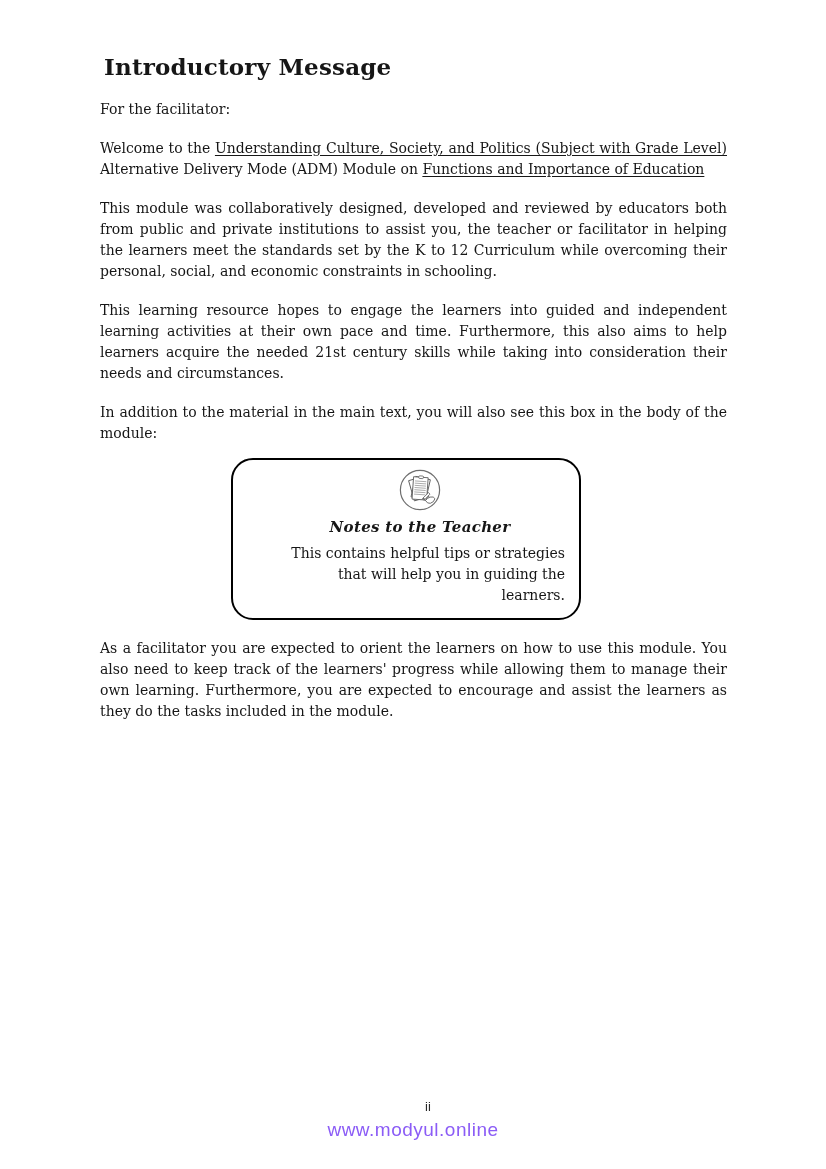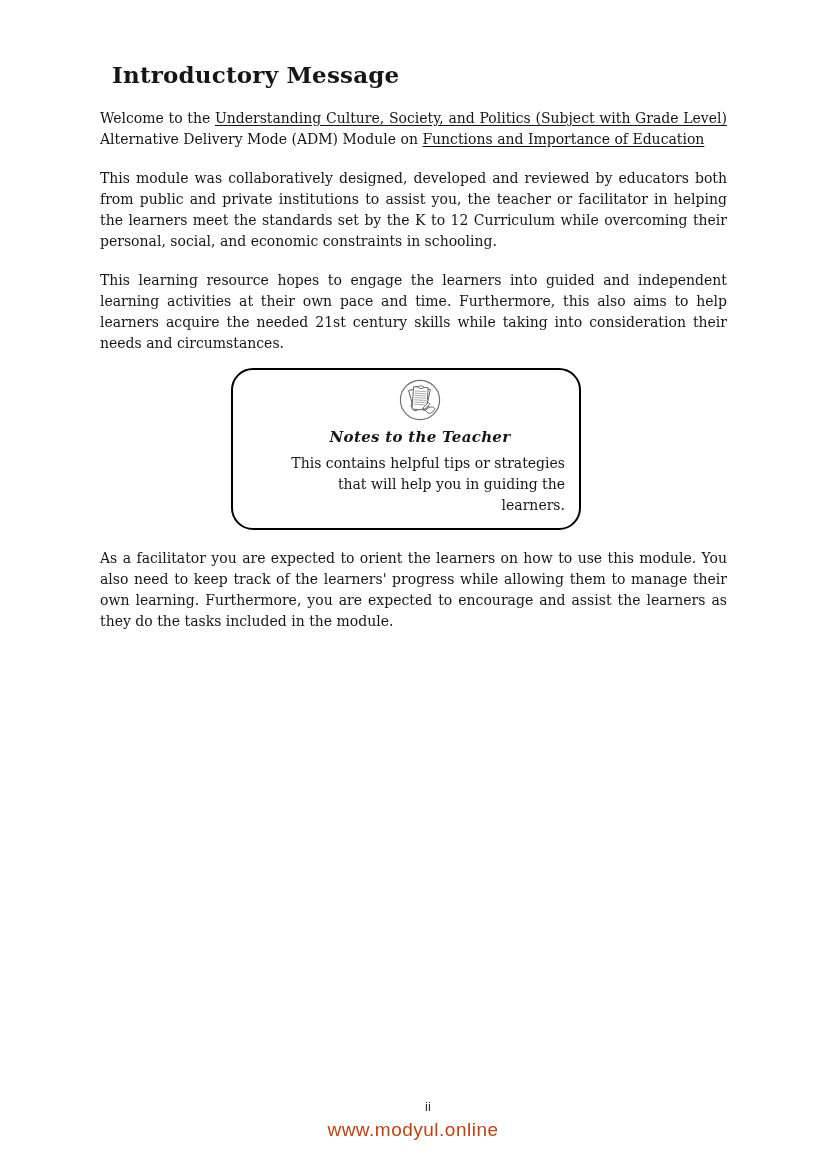--- a/index.html
+++ b/index.html
@@ -16,21 +16,21 @@
     position: absolute;
     left: 100px;
     top: 0;
     width: 627px;
   }
   h1.doc-title {
     font-size: 23px;
     line-height: 30px;
     font-weight: bold;
     letter-spacing: 0.2px;
-    margin: 12px;
+    margin: 4px;
     padding-top: 48px;
   }
   p.salutation {
     font-size: 14px;
     line-height: 21px;
     margin: 17px 0 0 0;
   }
   p.para {
     font-size: 14px;
     line-height: 21px;
@@ -75,38 +75,40 @@
     padding-left: 30px;
   }
   .watermark {
     position: absolute;
     top: 1119px;
     left: 0; right: 0;
     text-align: center;
     font-family: "Liberation Sans", sans-serif;
     font-size: 19px;
     letter-spacing: 0.5px;
-    color: #c2410c;
+    color: #8b5cf6;
   }
 </style>
 </head>
 <body>
 
 <div class="page">
   <div class="content">
 
     <h1 class="doc-title">Introductory Message</h1>
 
+    <p class="salutation">For the facilitator:</p>
 
     <p class="para"><span>Welcome to the </span><u>Understanding Culture, Society, and Politics (Subject with Grade Level)</u><span> Alternative Delivery Mode (ADM) Module on </span><u>Functions and Importance of Education</u></p>
 
     <p class="para">This module was collaboratively designed, developed and reviewed by educators both from public and private institutions to assist you, the teacher or facilitator in helping the learners meet the standards set by the K to 12 Curriculum while overcoming their personal, social, and economic constraints in schooling.</p>
 
     <p class="para">This learning resource hopes to engage the learners into guided and independent learning activities at their own pace and time. Furthermore, this also aims to help learners acquire the needed 21st century skills while taking into consideration their needs and circumstances.</p>
 
+    <p class="para">In addition to the material in the main text, you will also see this box in the body of the module:</p>
 
     <div class="notes-box">
       <div class="notes-icon">
         <svg width="42" height="42" viewBox="0 0 42 42" aria-hidden="true">
           <circle cx="21" cy="21" r="19.6" fill="none" stroke="#6e6e6e" stroke-width="1.2"></circle>
           <g fill="#ffffff" stroke="#5f5f5f" stroke-width="0.9">
             <rect x="12.2" y="9.2" width="15" height="21" transform="rotate(-16 19.7 19.7)"></rect>
             <rect x="14.2" y="8.8" width="15" height="21" transform="rotate(13 21.7 19.3)"></rect>
             <rect x="13.8" y="8.2" width="14.6" height="22.4" transform="rotate(4 21.1 19.4)"></rect>
           </g>

